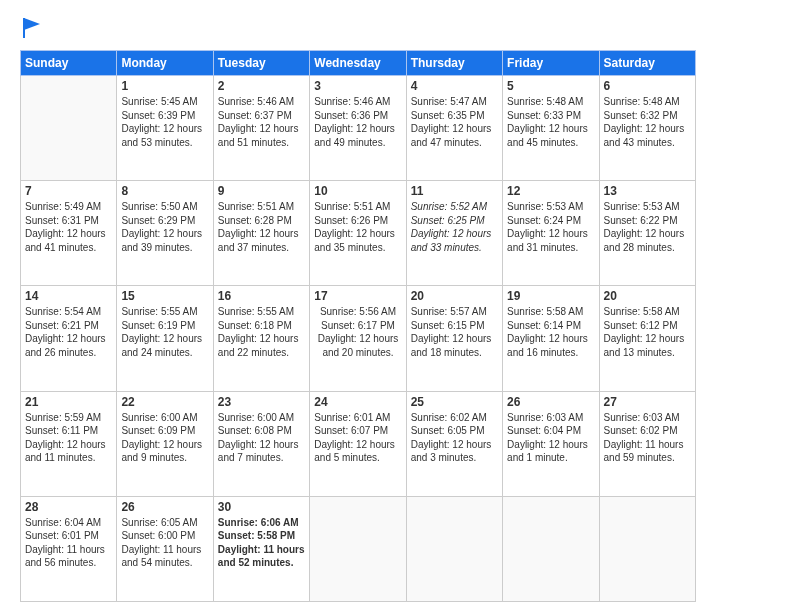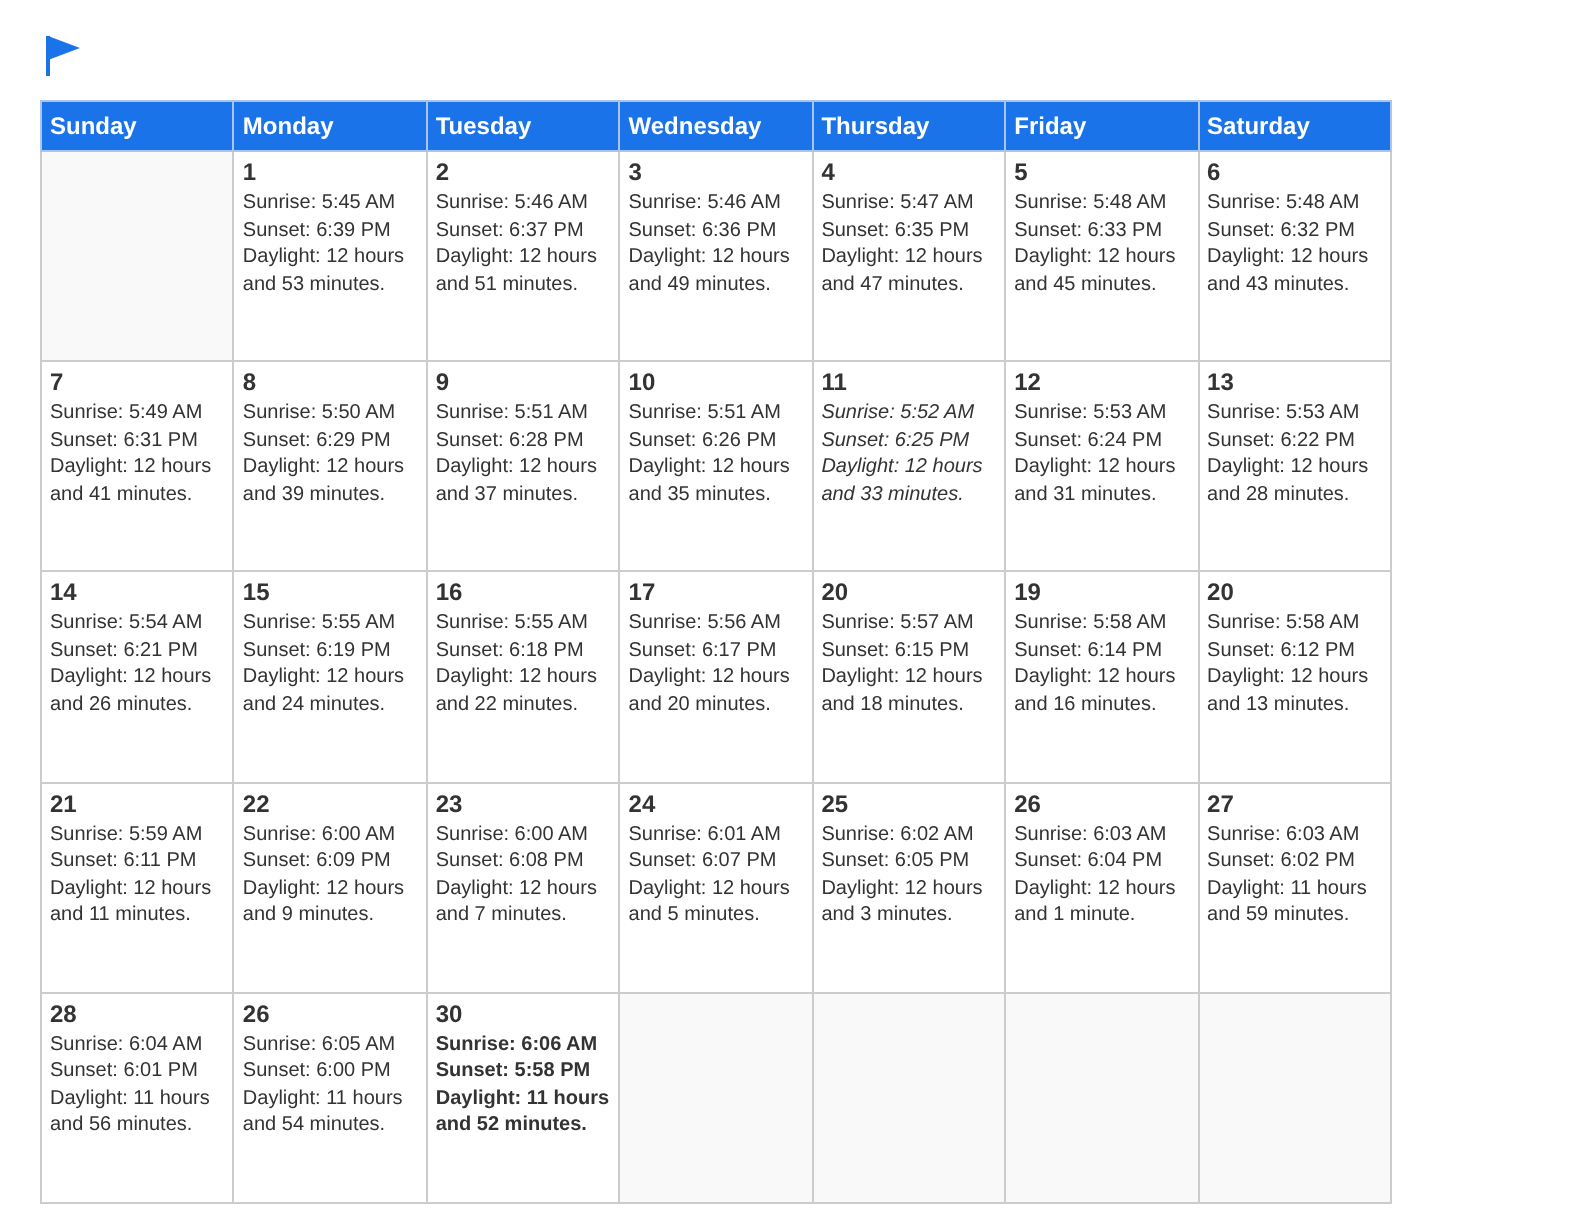--- a/index.html
+++ b/index.html
@@ -239,21 +239,21 @@
           </td>
           <td>
             <span class="day-number">16</span>
             <div class="cell-info" style="white-space: pre-line;">Sunrise: 5:55 AM
 Sunset: 6:18 PM
 Daylight: 12 hours
 and 22 minutes.</div>
           </td>
           <td>
             <span class="day-number">17</span>
-            <div class="cell-info" style="white-space: pre-line;">Sunrise: 5:56 AM
+            <div class="cell-info" style="white-space: pre-line; text-align: center;">Sunrise: 5:56 AM
 Sunset: 6:17 PM
 Daylight: 12 hours
 and 20 minutes.</div>
           </td>
           <td>
             <span class="day-number">20</span>
             <div class="cell-info" style="white-space: pre-line;">Sunrise: 5:57 AM
 Sunset: 6:15 PM
 Daylight: 12 hours
 and 18 minutes.</div>

